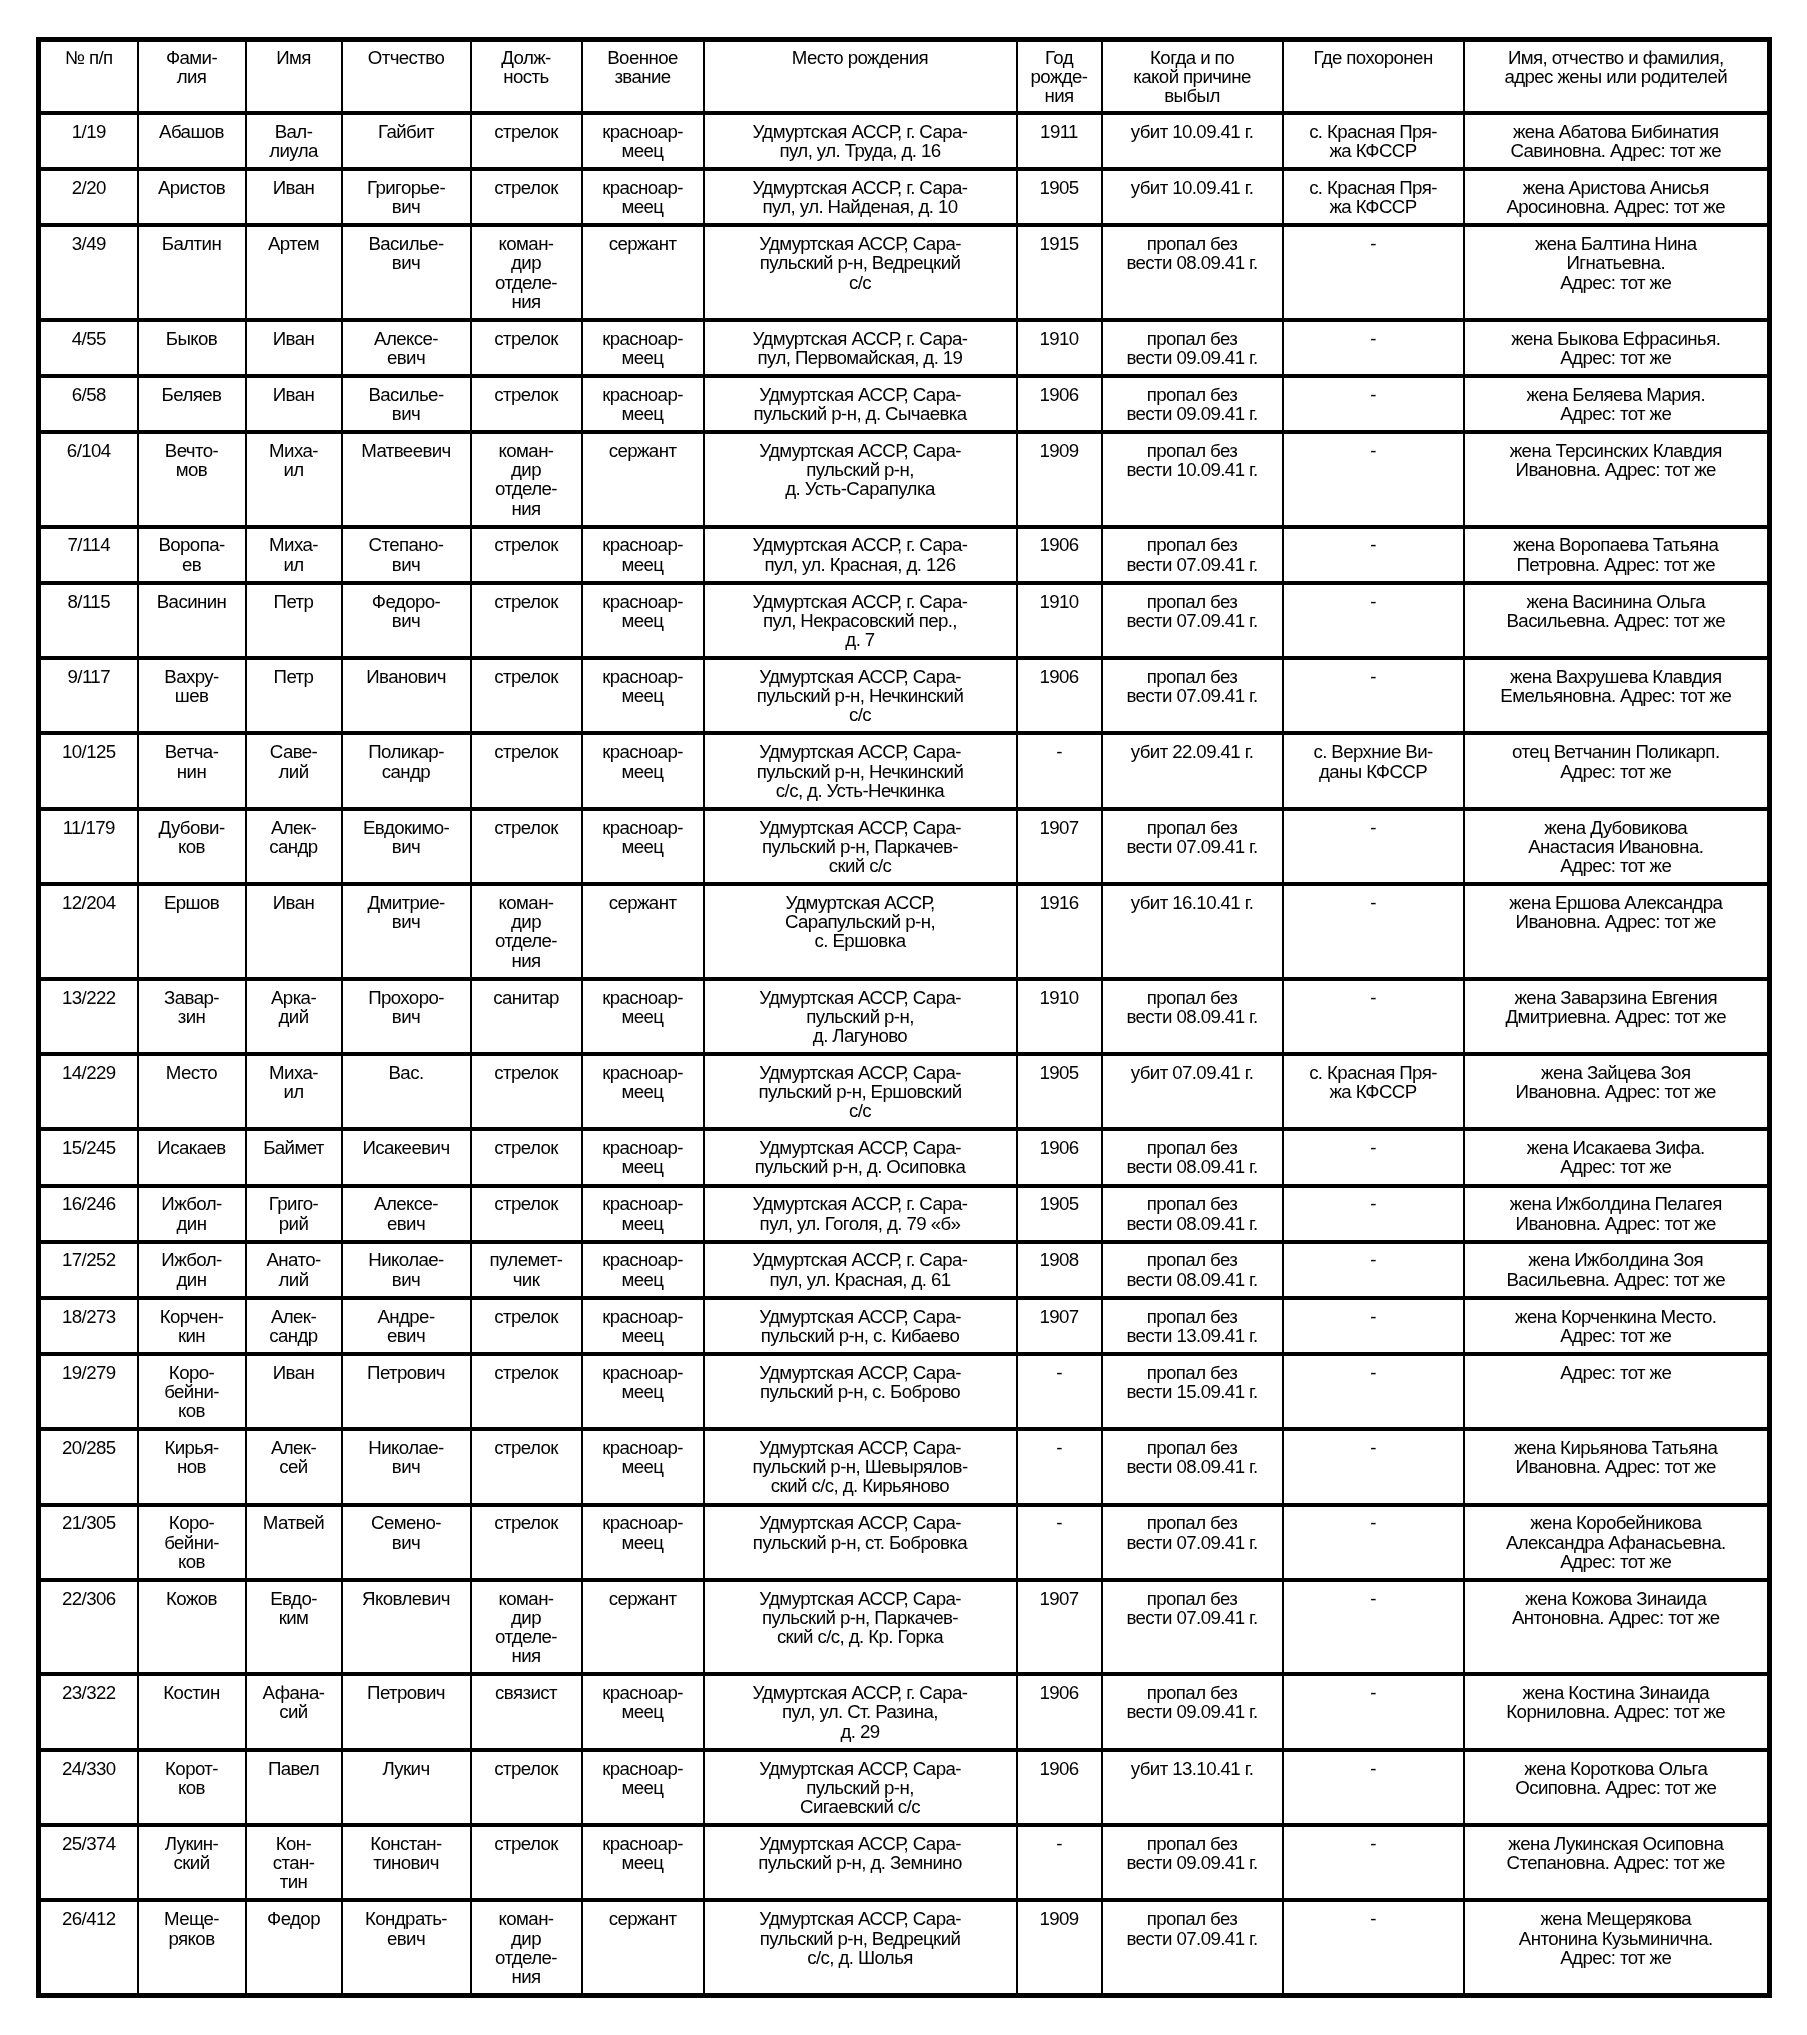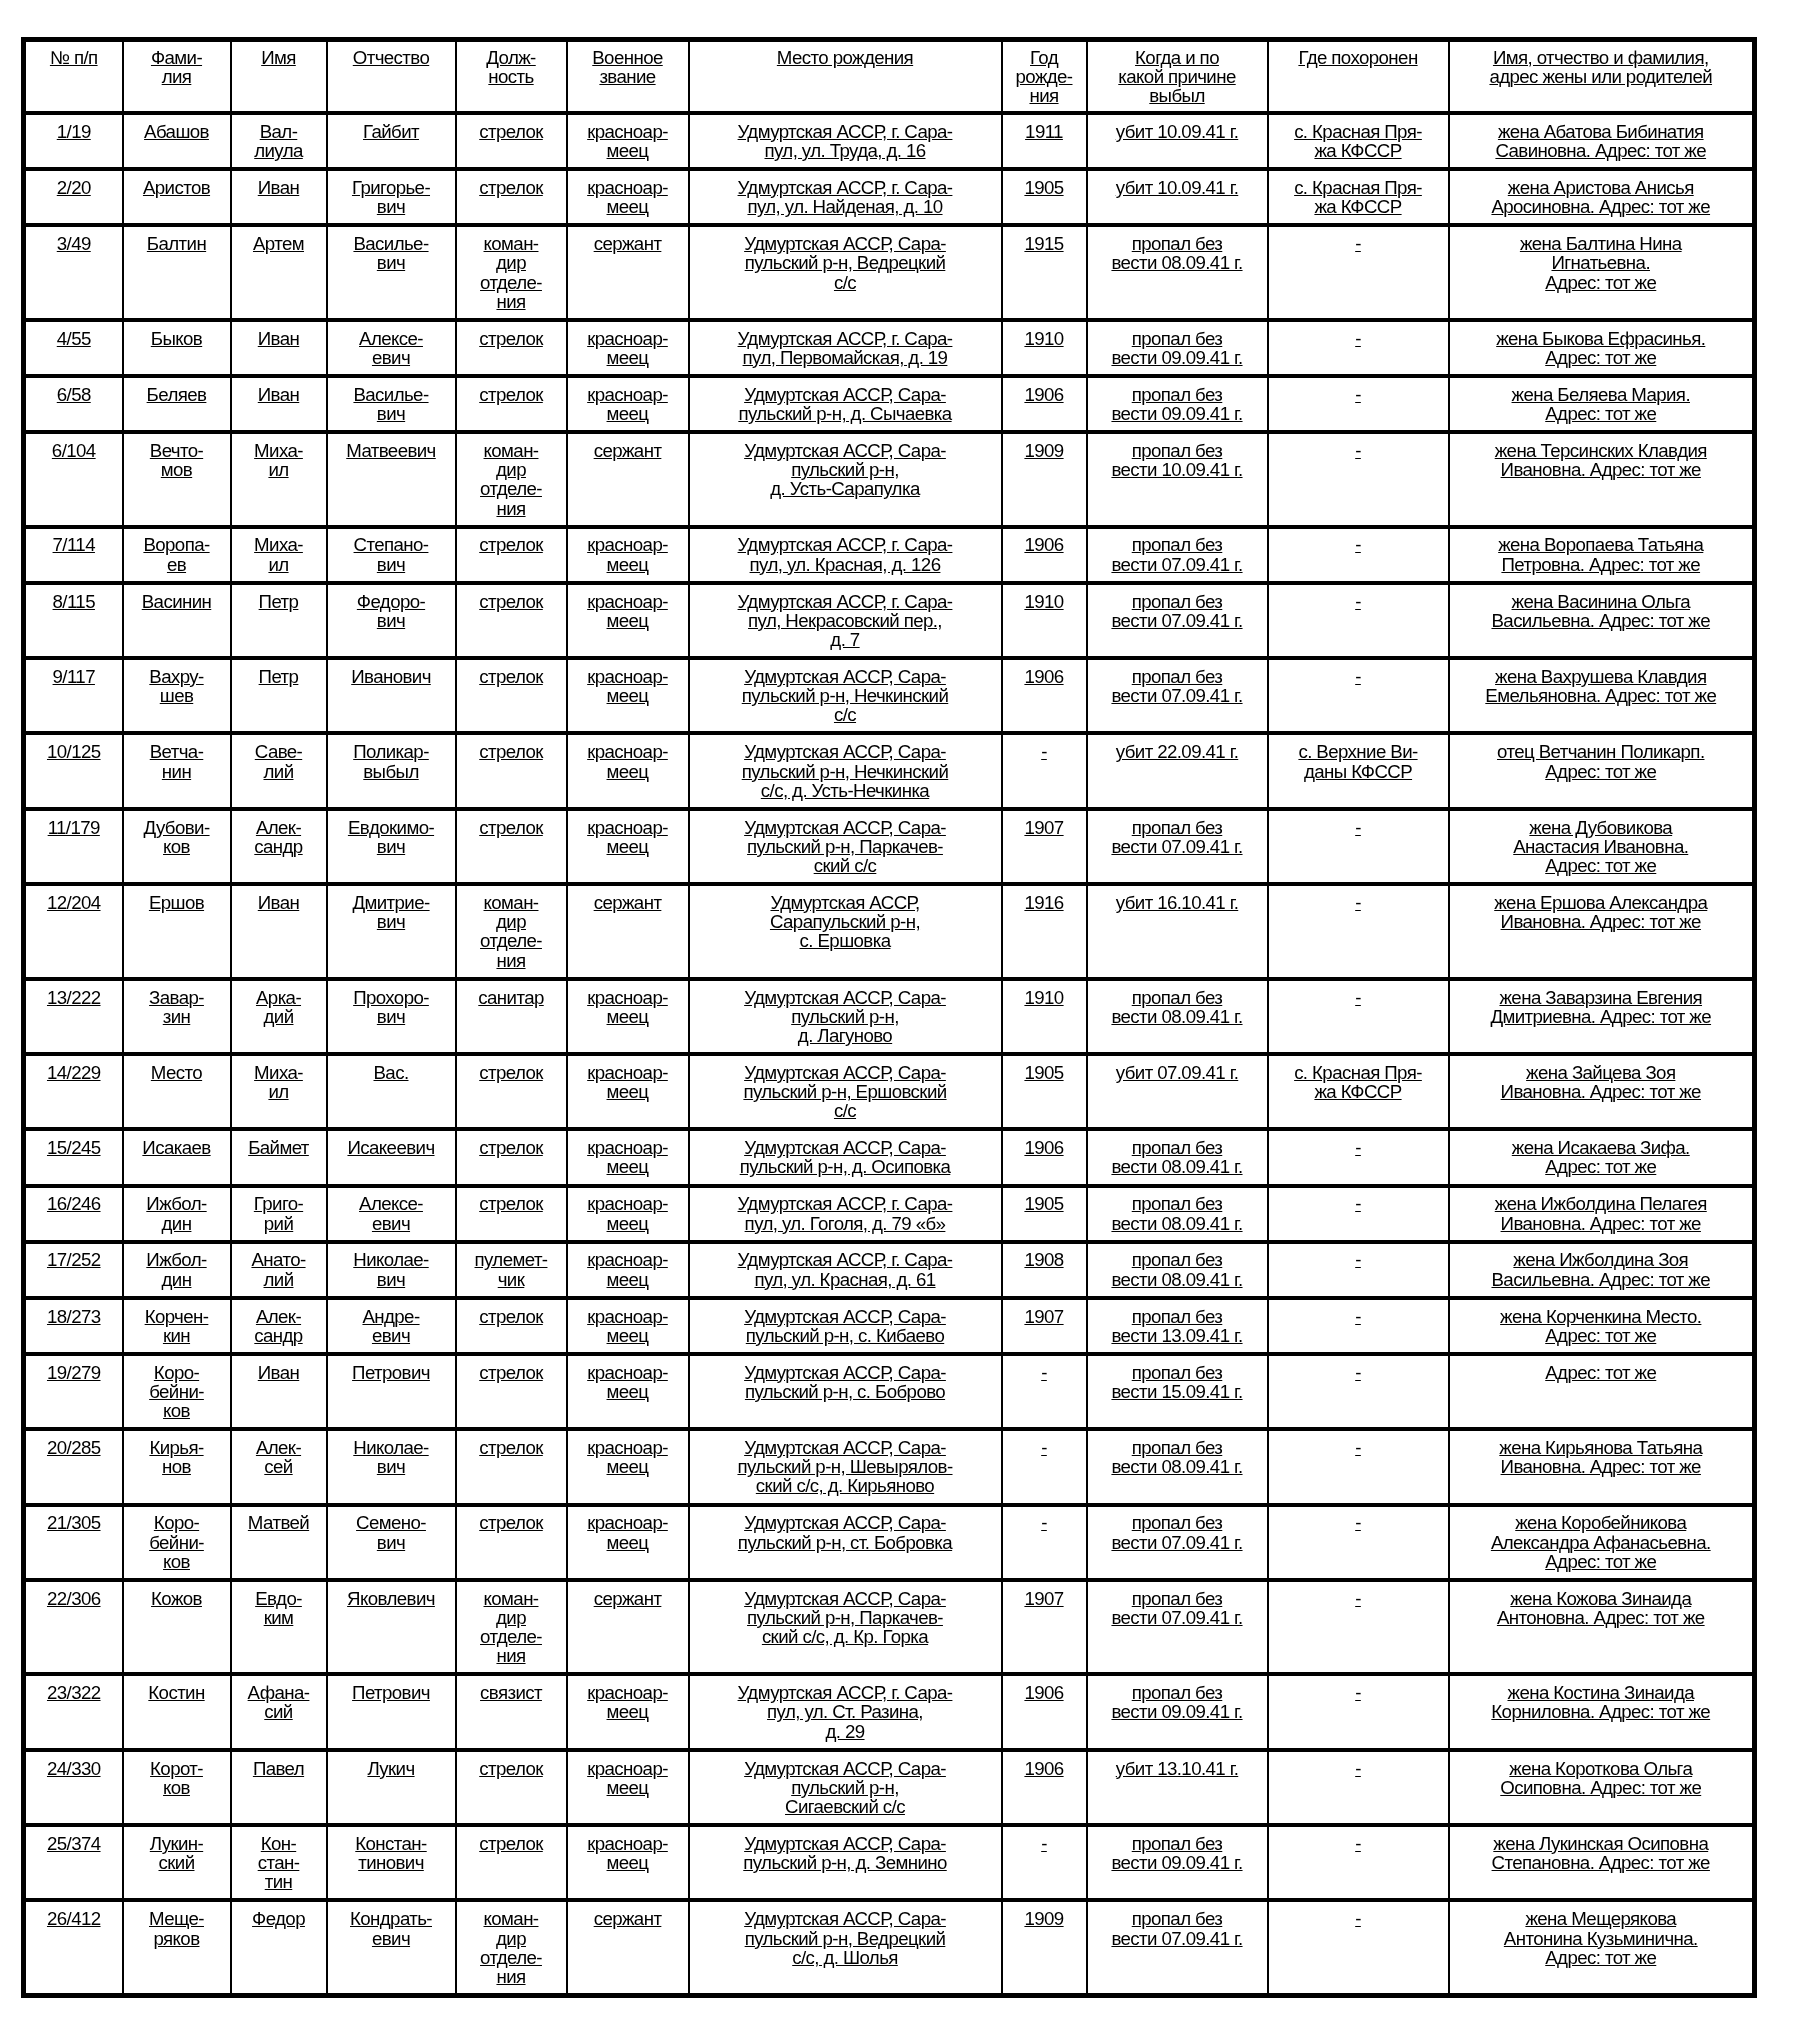--- a/index.html
+++ b/index.html
@@ -17,23 +17,22 @@
   .sheet {
     position: relative;
     width: 1807px;
     min-height: 2035px;
     background: #ffffff;
   }
   table.memorial {
     border-collapse: collapse;
     table-layout: fixed;
     width: 1733px;
-    margin: 37px 0 0 21px;
+    margin: 37px 0 0 36px;
     border: 5.1px solid #000;
-    text-decoration: underline;
   }
   table.memorial th,
   table.memorial td {
     border-left: 2.8px solid #000;
     border-right: 2.8px solid #000;
     border-top: 4.5px solid #000;
     border-bottom: 4.5px solid #000;
     vertical-align: top;
     text-align: center;
     font-size: 18.7px;
@@ -278,21 +277,21 @@
           <td>жена Вахрушева Клавдия
 Емельяновна. Адрес: тот же</td>
         </tr>
         <tr>
           <td>10/125</td>
           <td>Ветча-
 нин</td>
           <td>Саве-
 лий</td>
           <td>Поликар-
-выбыл</td>
+сандр</td>
           <td>стрелок</td>
           <td>красноар-
 меец</td>
           <td>Удмуртская АССР, Сара-
 пульский р-н, Нечкинский
 с/с, д. Усть-Нечкинка</td>
           <td>-</td>
           <td>убит 22.09.41 г.</td>
           <td>с. Верхние Ви-
 даны КФССР</td>

